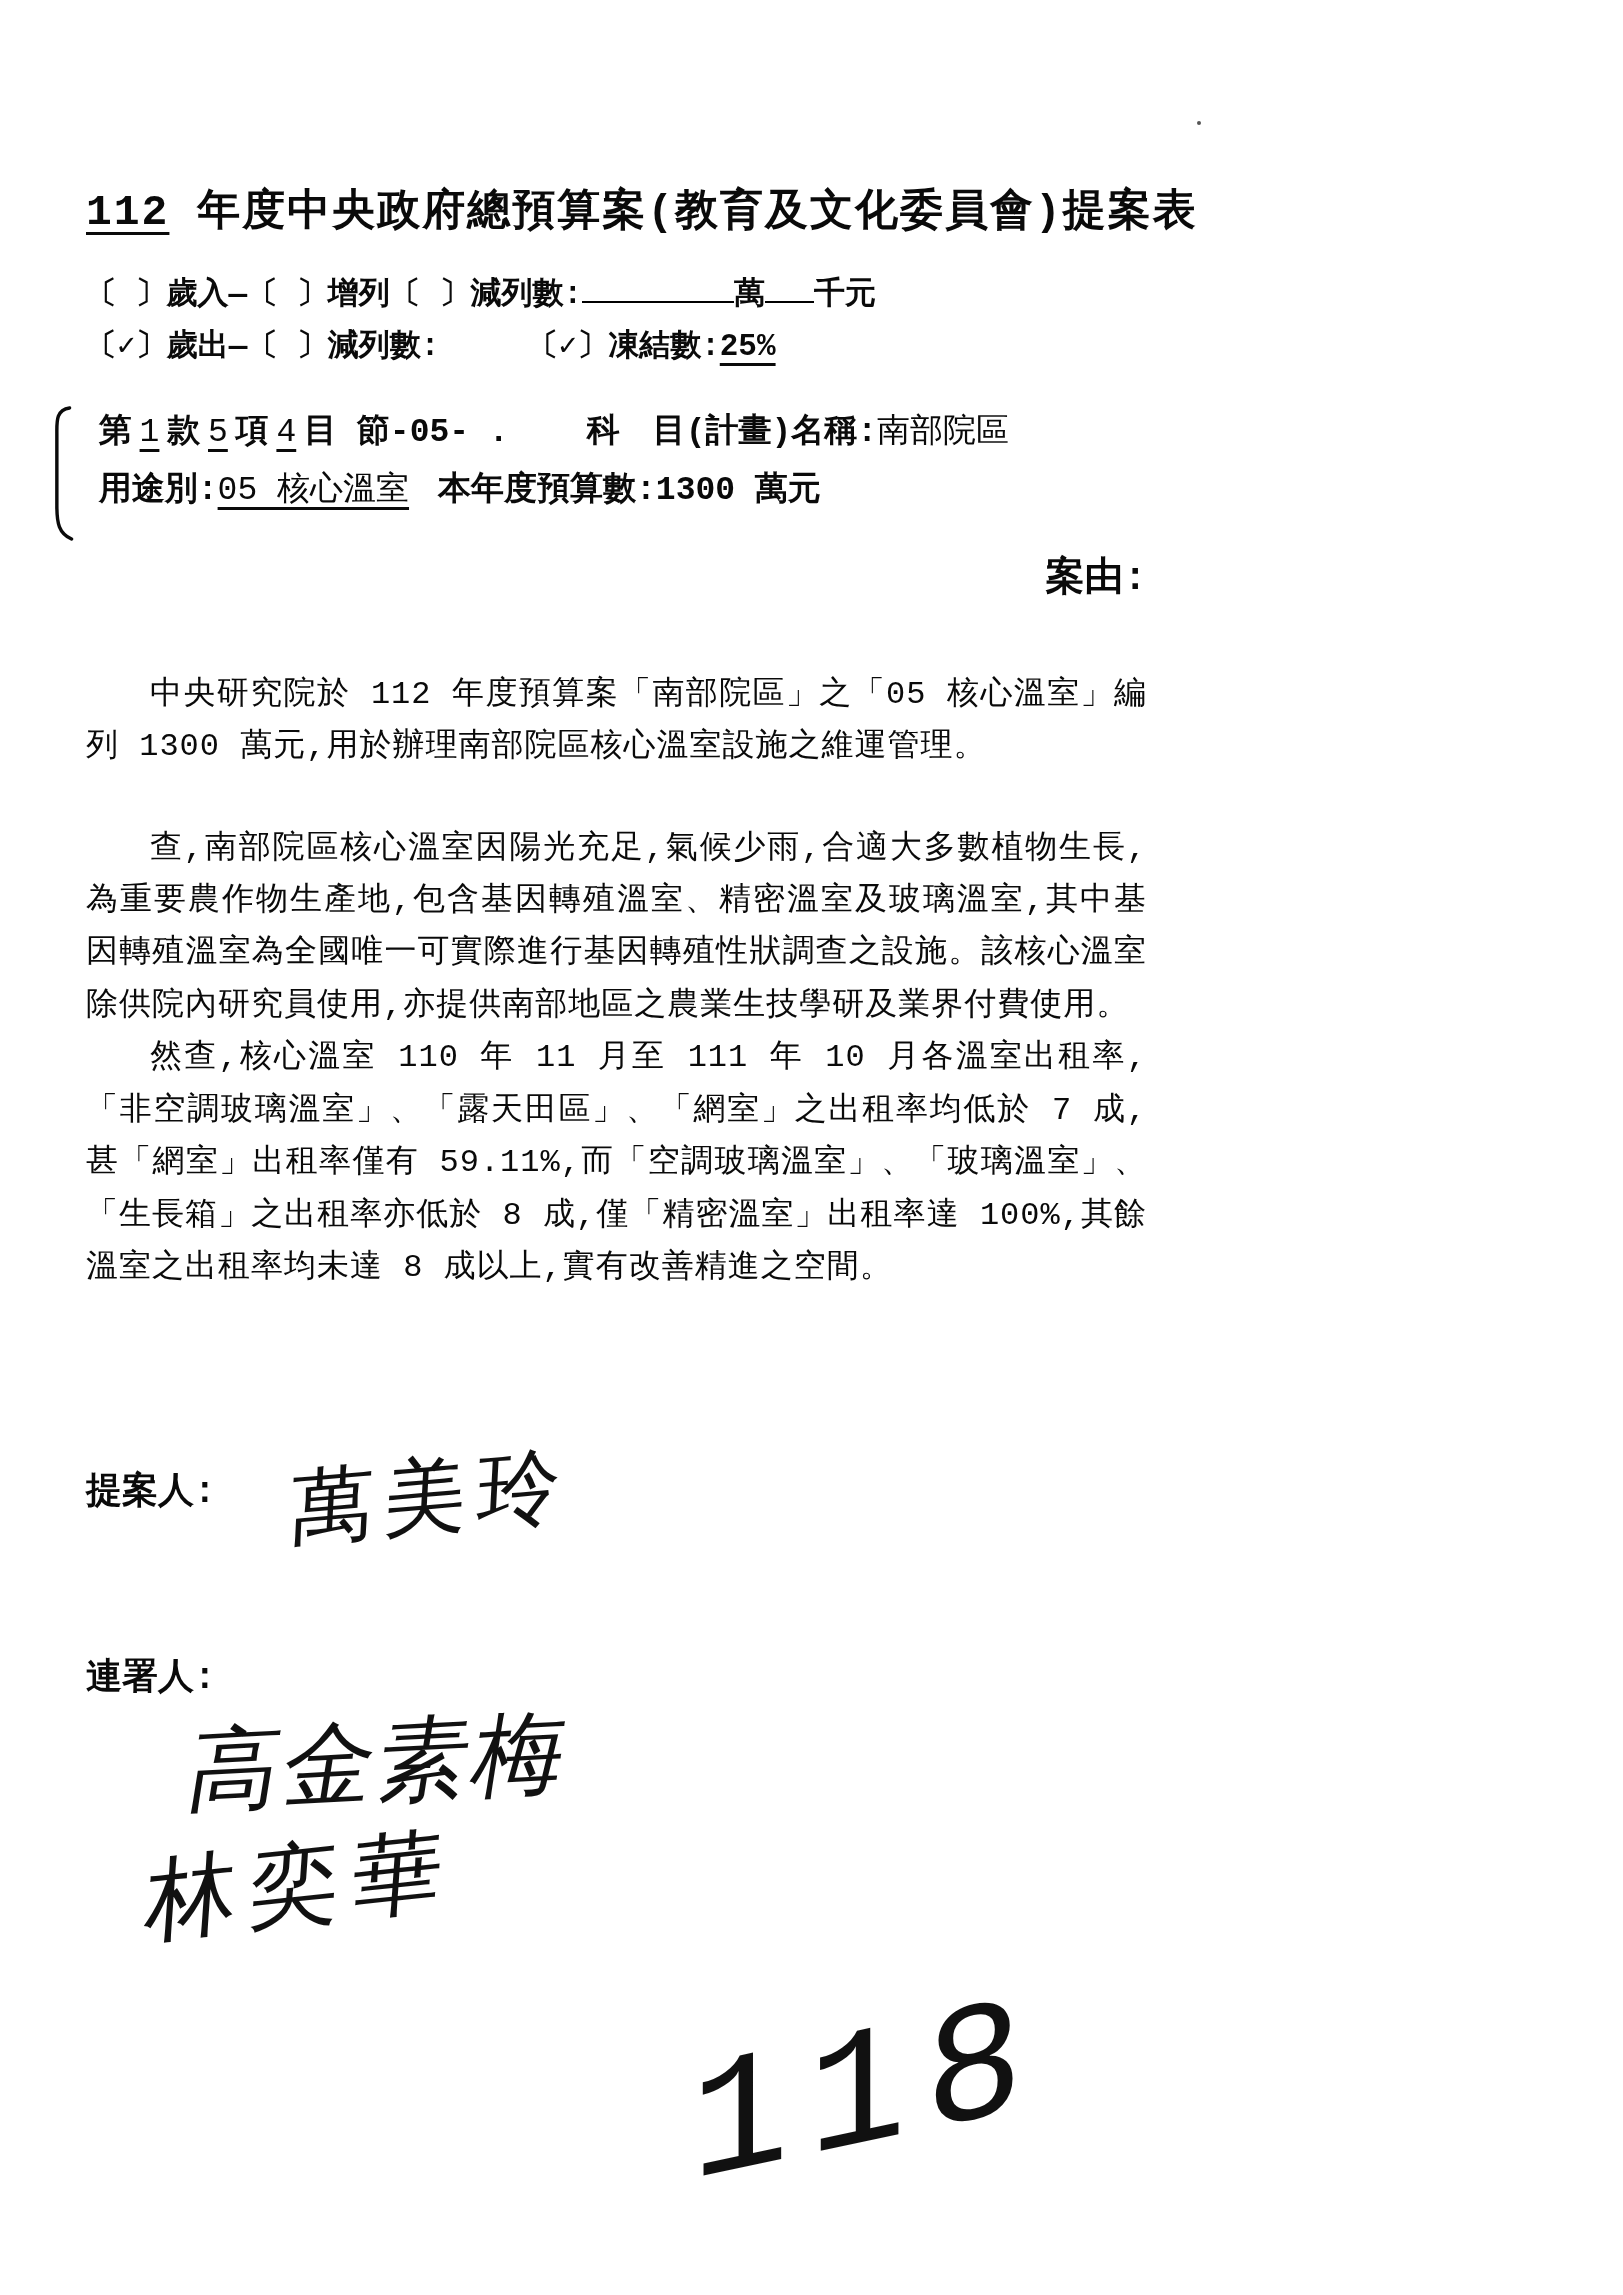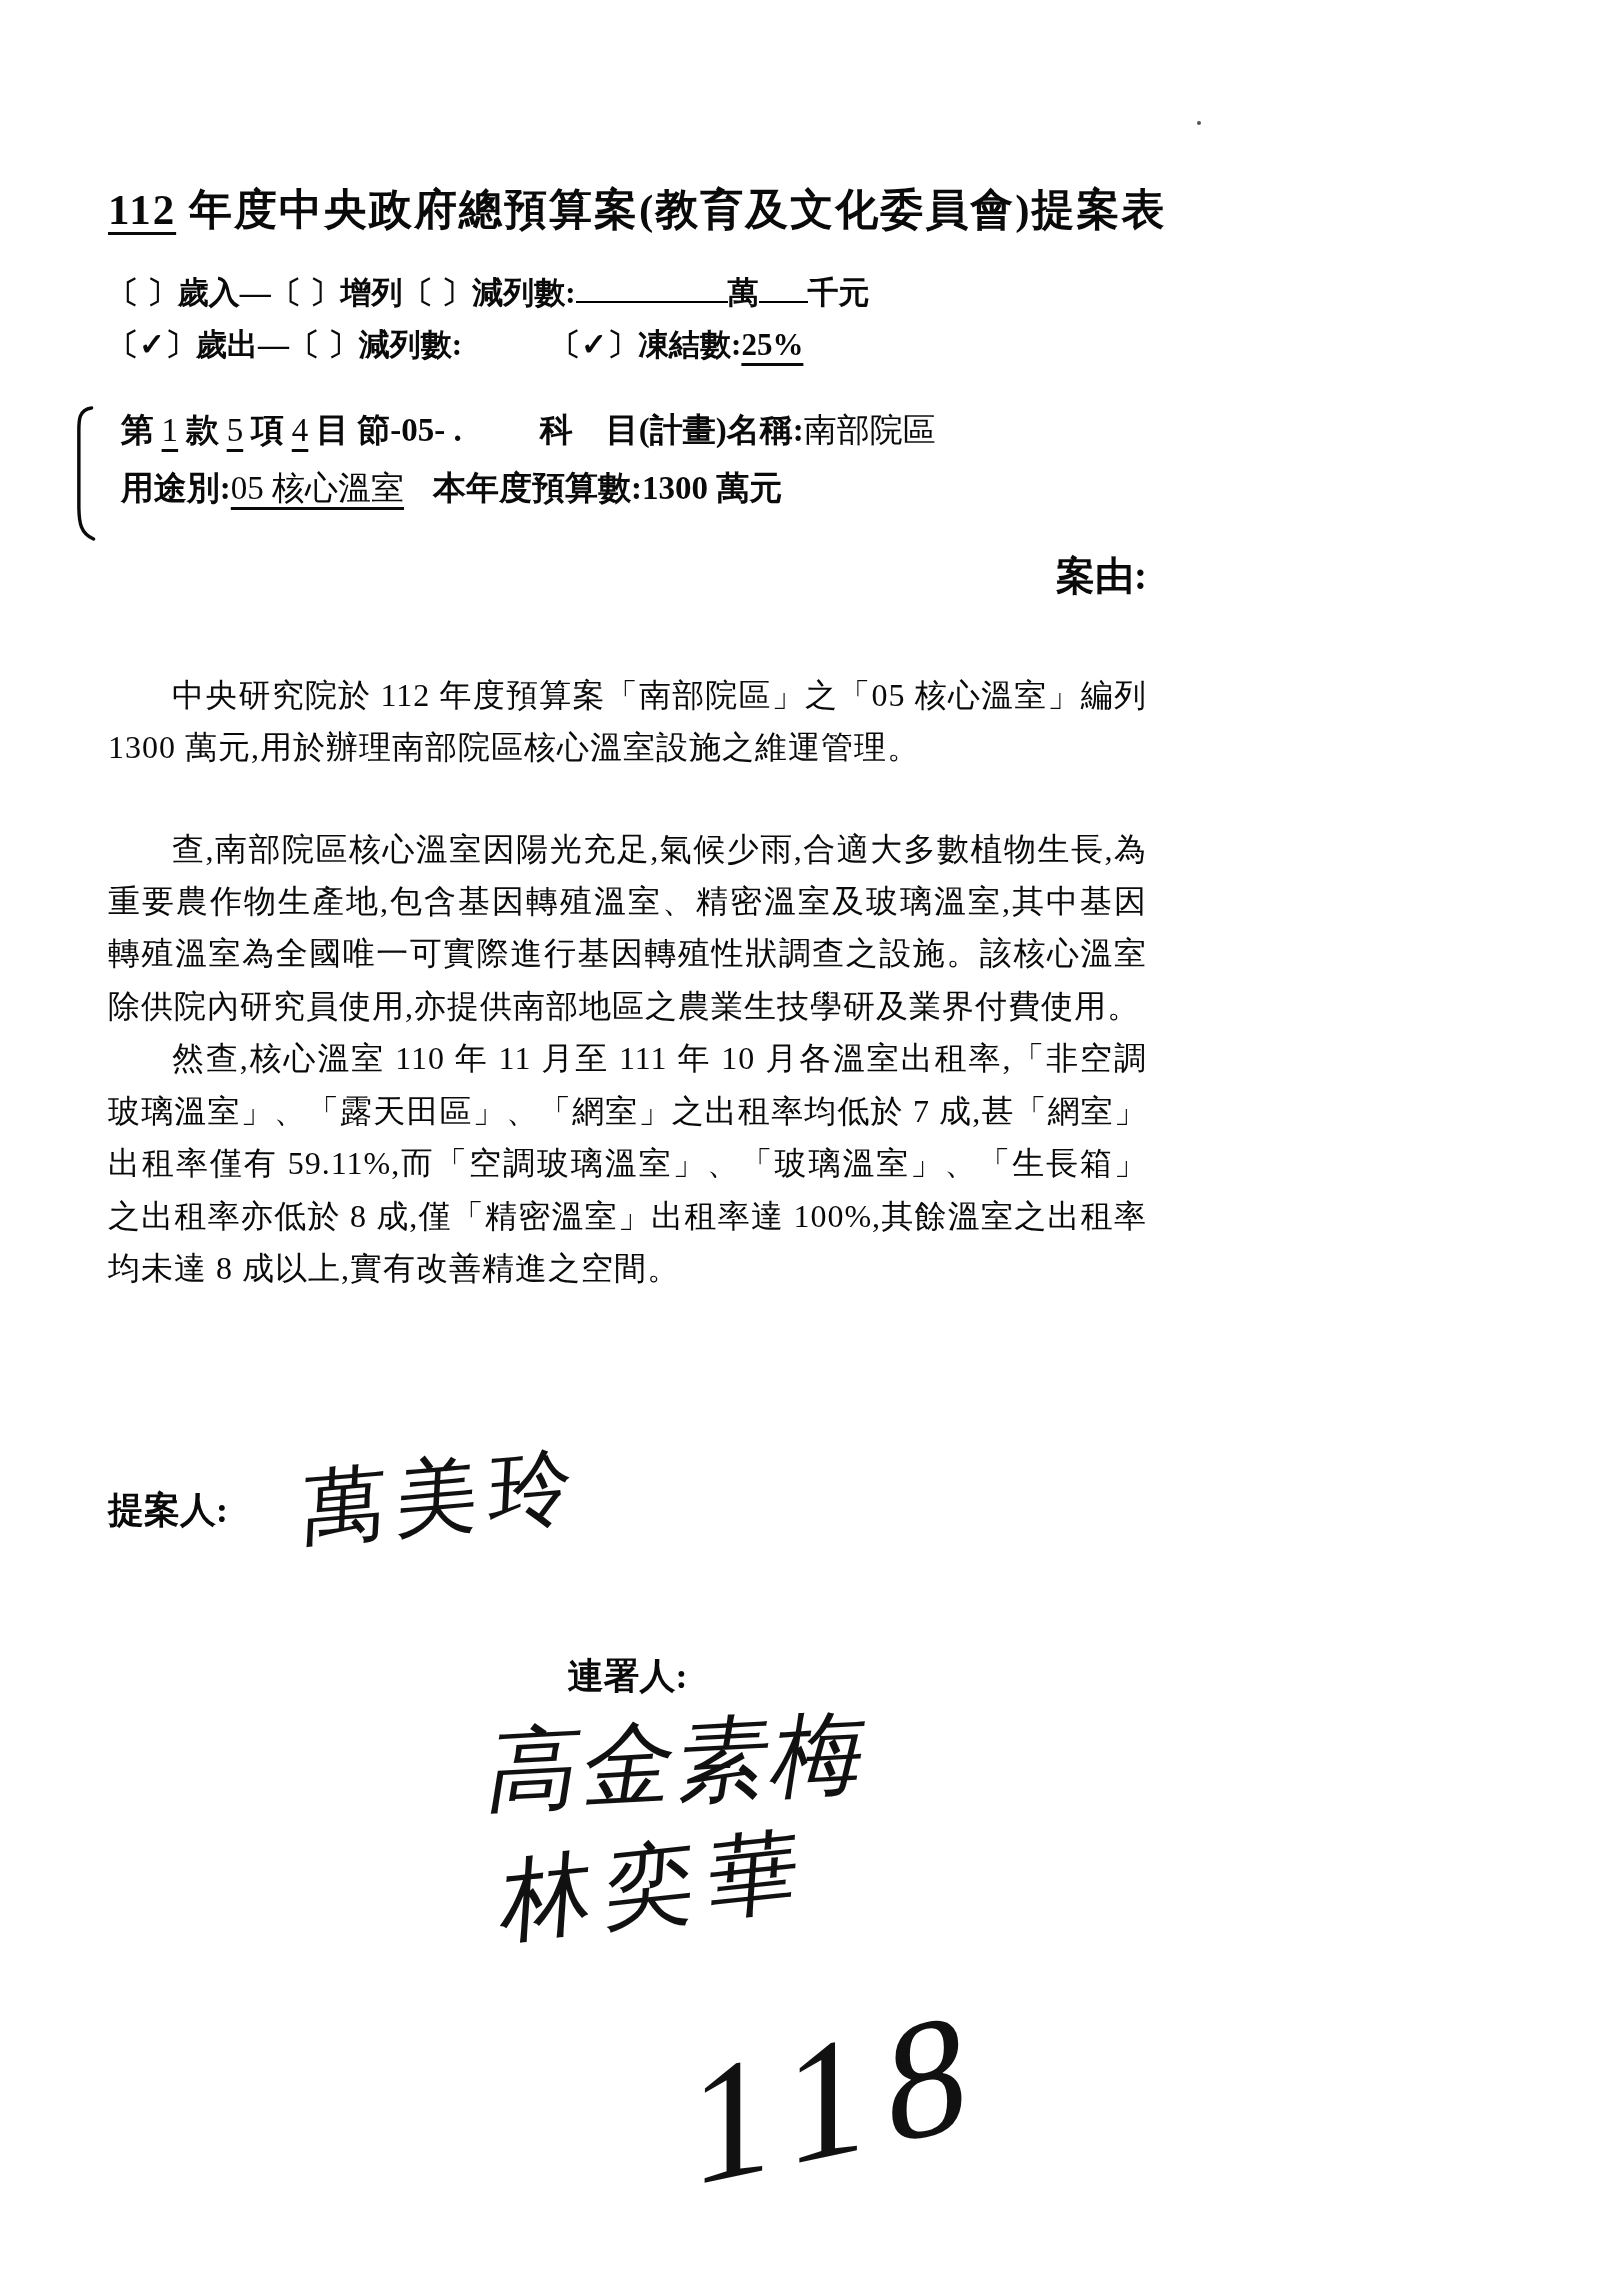--- a/index.html
+++ b/index.html
@@ -1,22 +1,22 @@
 <!DOCTYPE html>
 <html style="font-size:7.8px"><head>
 <meta charset="utf-8">
 <style>
   html,body{margin:0;padding:0;background:#ffffff;}
   .page{
     position:relative;
     width:1284px;height:2295px;
     background:#ffffff;
     box-sizing:border-box;
-    padding:181px 137px 0 108px;
-    font-family:Liberation Serif, serif;
+    padding:181px 137px 0 86px;
+    font-family:Liberation Mono, monospace;
     color:#0a0a0a;
     overflow:hidden;
   }
   .b{font-weight:700;}
   .u{text-decoration:underline;text-decoration-thickness:2.5px;text-underline-offset:7.8px;}
   .title{
     text-align:center;
     font-size:43px;font-weight:700;letter-spacing:2px;
     white-space:nowrap;
   }
@@ -38,21 +38,21 @@
   .bracket-svg{position:absolute;left:-38px;top:-2.9px;}
   .kai{font-weight:400;}
   .case-label{margin-top:38px;font-size:39px;font-weight:700;text-align:right;}
   .para{
     font-size:32px;line-height:1.64;margin:0;
     text-align:justify;text-indent:2em;
     letter-spacing:1px;
   }
   .para-first{margin-top:66px;}
   .gap-after{margin-bottom:49px;}
-  .sign-row{display:flex;align-items:center;white-space:nowrap;}
+  .sign-row{display:flex;align-items:flex-start;white-space:nowrap;}
   .sign-row-proposer{margin-top:147px;}
   .sign-row-cosigner{margin-top:74px;flex-direction:column;}
   .sign-label{font-size:36px;font-weight:700;padding-top:24.5px;}
   .sig{
     display:inline-block;
     font-size:83px;font-weight:400;letter-spacing:10.8px;
     transform:rotate(-5deg) skewX(-8deg);
     margin-left:74px;color:#111;
   }
   .sig-co1{font-size:91px;margin-left:103px;letter-spacing:3.9px;transform:rotate(-3deg) skewX(-12deg);}

